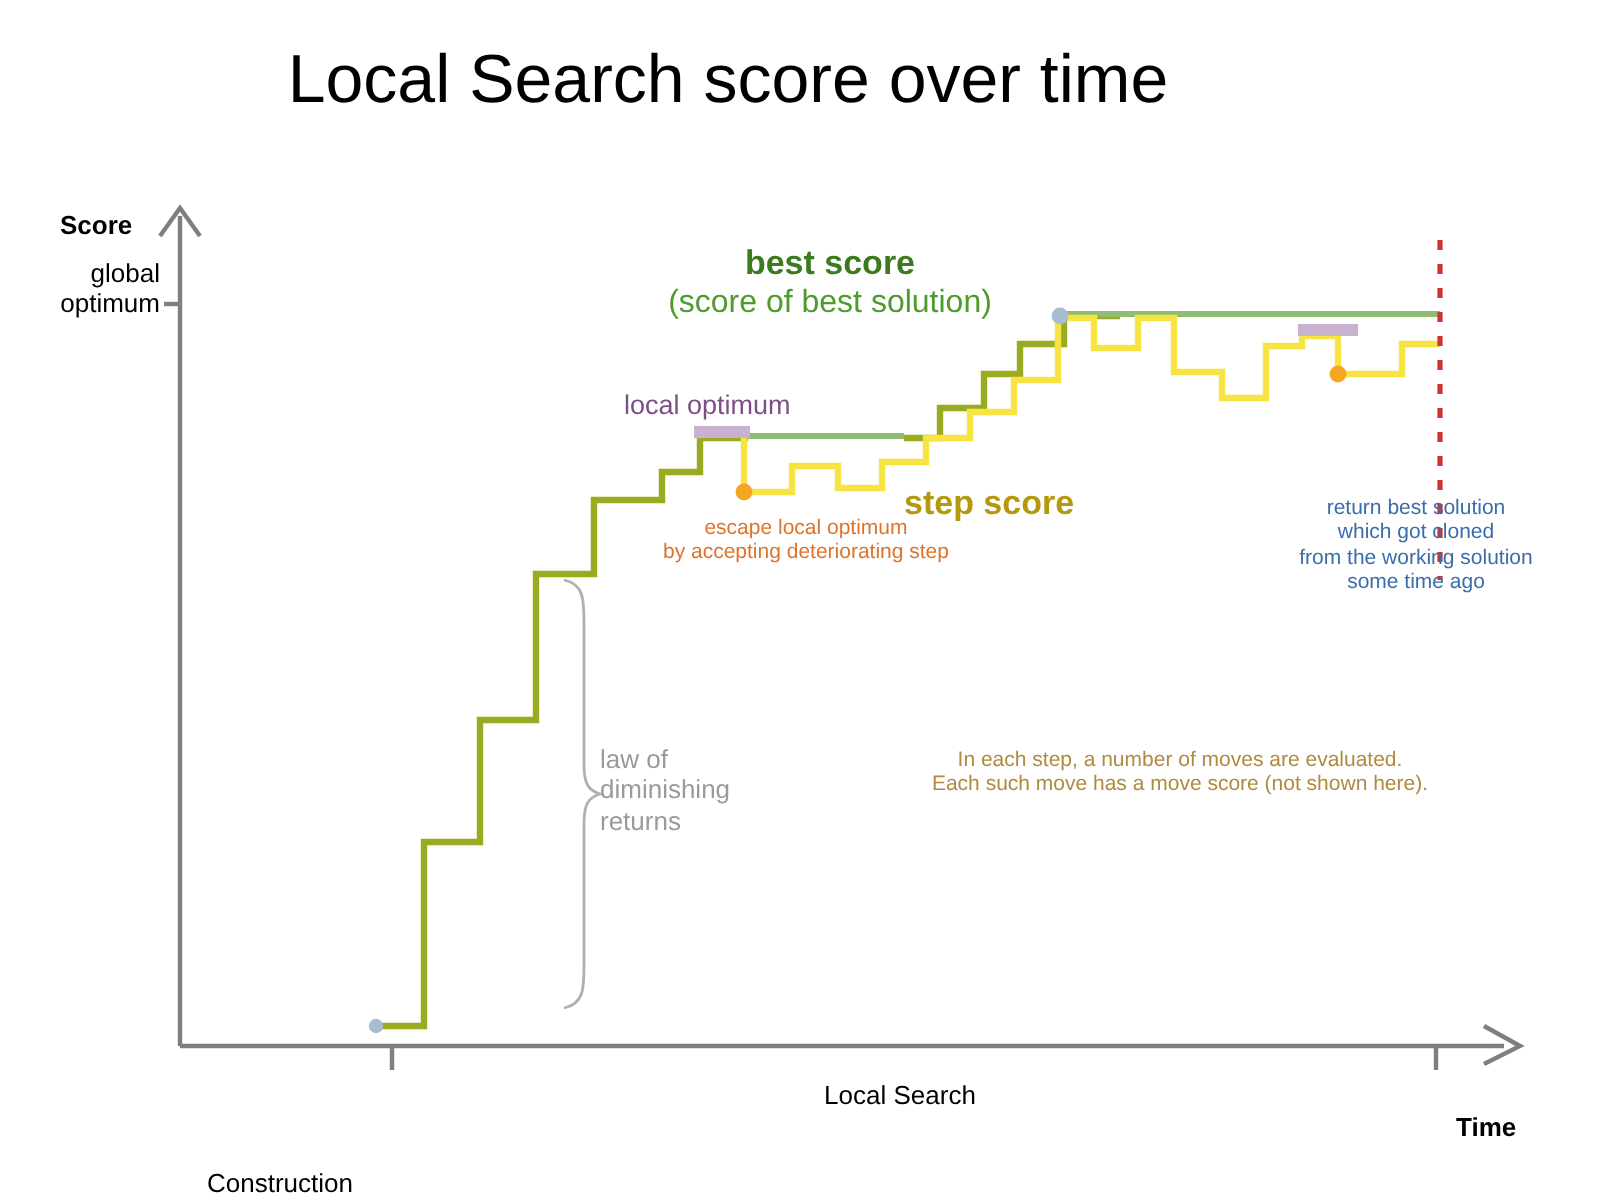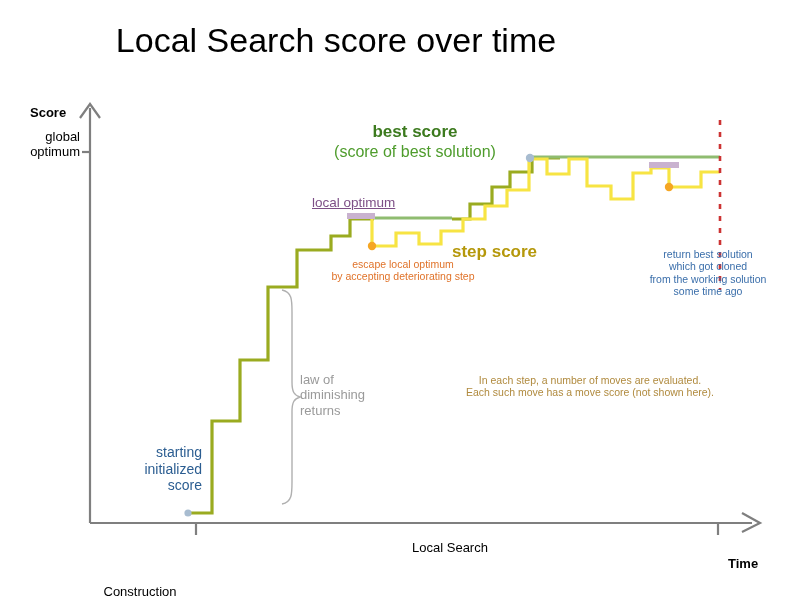--- a/index.html
+++ b/index.html
@@ -30,20 +30,21 @@
     position: absolute;
     white-space: pre;
     line-height: 1.18;
   }
   .t-title {
     left: 0; top: 20px;
     width: 672px;
     text-align: center;
     font-size: 34px;
     color: #000;
+    padding-left: 28px;
   }
   .t-subtitle {
     left: 0; top: 61px;
     width: 800px;
     text-align: center;
     font-size: 13.5px;
     color: #000;
   }
   .t-score-axis {
     left: 30px; top: 105px;
@@ -91,21 +92,20 @@
     left: 290px; top: 143px;
     width: 250px;
     text-align: center;
     font-size: 16px;
     color: #4e9c2c;
   }
   .t-localoptimum {
     left: 312px; top: 195px;
     font-size: 13.5px;
     color: #7d4f86;
-    text-decoration: underline;
   }
   .t-stepscore {
     left: 452px; top: 242px;
     font-size: 17px;
     font-weight: bold;
     color: #b5980b;
   }
   .t-escape {
     left: 298px; top: 258px;
     width: 210px;
@@ -210,22 +210,19 @@
   <div class="lbl t-localoptimum">local optimum</div>
   <div class="lbl t-stepscore">step score</div>
   <div class="lbl t-escape">escape local optimum
 by accepting deteriorating step</div>
 
   <div class="lbl t-returnbest">return best solution
 which got cloned
 from the working solution
 some time ago</div>
 
-  <div class="lbl t-starting">starting
-initialized
-score</div>
   <div class="lbl t-law">law of
 diminishing
 returns</div>
   <div class="lbl t-moves">In each step, a number of moves are evaluated.
 Each such move has a move score (not shown here).</div>
 
 </div>
 
 </body></html>

